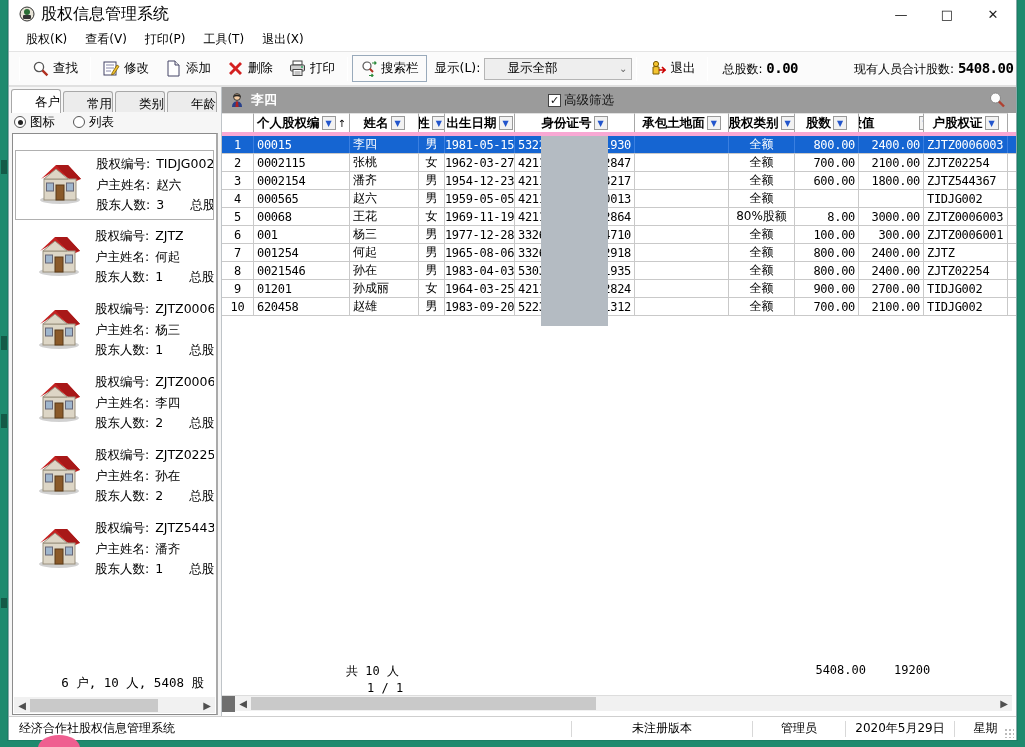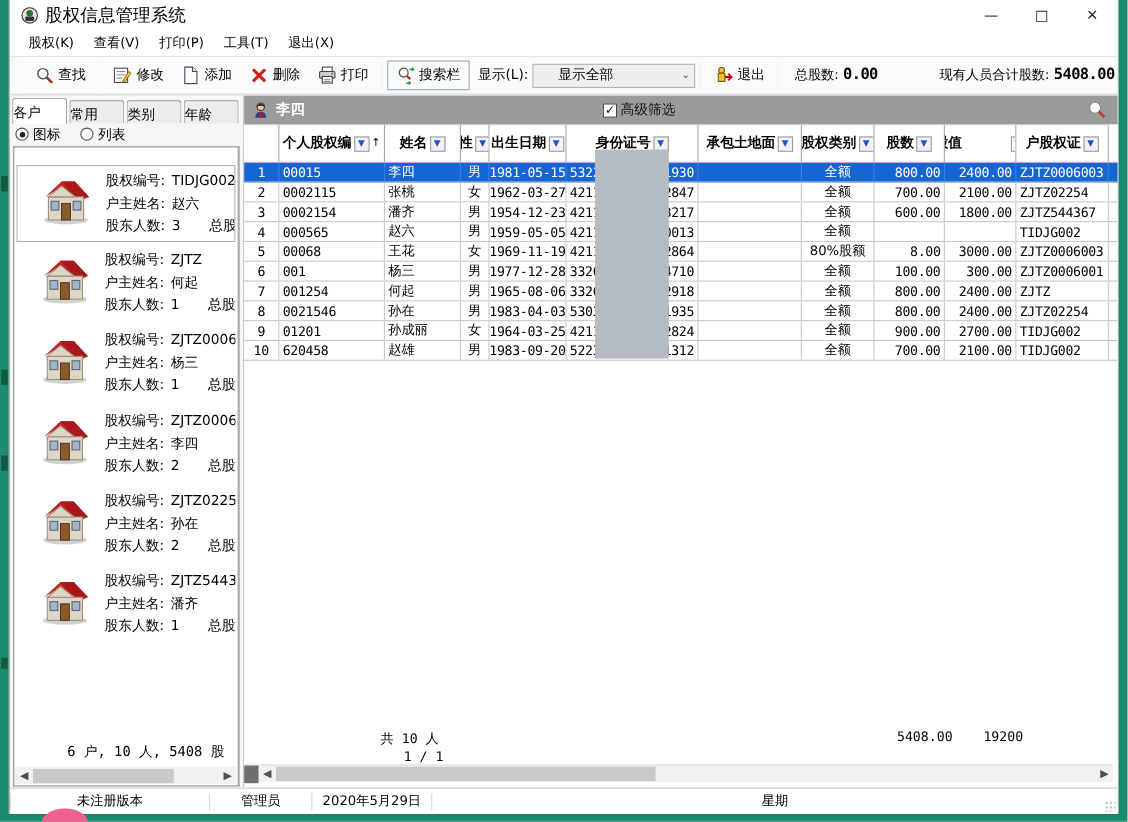--- a/index.html
+++ b/index.html
@@ -24,21 +24,21 @@
   .display-label { margin:0 4px 0 8px; font-size:12.5px; }
   .combo { width:148px; height:22px; background:#eee; border:1px solid #b5b5b5; display:flex; align-items:center; justify-content:space-between; padding:0 4px 0 22px; font-size:12.5px; }
   .combo .arrow { color:#666; font-size:10px; }
   .totals { font-size:12px; margin-left:10px; }
   .totals b { font-size:14px; font-family:"DejaVu Sans Mono", monospace; letter-spacing:-.5px; }
   .totals2 { margin-left:56px; }
   
   .main { position:absolute; top:87px; left:0; right:0; bottom:24px; display:flex; background:#dfe3e6; }
   .sidebar { width:213px; background:#f6f6f6; border-right:1px solid #bfc4c8; position:relative; }
   .tabstrip { display:flex; height:25px; padding-left:2px; padding-top:2px; }
-  .tab { width:50px; text-align:left; font-size:12.5px; padding-top:4px; border:1px solid #a8a8a8; border-bottom:none; border-radius:3px 3px 0 0; background:#ececec; margin-right:2px; height:21px; margin-top:2px; }
+  .tab { width:50px; text-align:right; font-size:12.5px; padding-top:4px; border:1px solid #a8a8a8; border-bottom:none; border-radius:3px 3px 0 0; background:#ececec; margin-right:2px; height:21px; margin-top:2px; }
   .tab.active { background:#fff; height:24px; margin-top:0; font-weight:normal; position:relative; z-index:2; }
   .radios { display:flex; align-items:center; height:20px; padding-left:5px; gap:18px; background:#f6f6f6; }
   .radio { display:flex; align-items:center; gap:4px; font-size:12.5px; }
   .radio .dot { width:12px; height:12px; border-radius:50%; border:1px solid #555; background:#fff; position:relative; }
   .radio .dot.on::after { content:""; position:absolute; left:2.5px; top:2.5px; width:5px; height:5px; border-radius:50%; background:#222; }
   .listbox { position:absolute; left:3px; right:3px; top:46px; bottom:1px; background:#fff; border:1px solid #8c8c8c; border-right:2px solid #aaa; overflow:hidden; }
   .hitem { position:absolute; left:2px; right:2px; height:70px; padding:3px 0 0 80px; }
   .hitem.focused { border:1px solid #b0b0b0; }
   .hitem svg.house { position:absolute; left:18px; top:8px; }
   .hline { font-size:12.5px; line-height:20.5px; white-space:nowrap; overflow:hidden; }
@@ -48,21 +48,21 @@
   .hscroll { position:absolute; left:1px; right:1px; bottom:1px; height:16px; background:#f1f1f1; display:flex; align-items:center; }
   .hs-arrow { width:16px; height:16px; display:flex; align-items:center; justify-content:center; color:#505050; font-size:10px; }
   .hs-thumb { height:13px; background:#c9c9c9; }
   
   .content { flex:1; background:#fff; position:relative; }
   .graybar { height:26px; background:#9b9b9b; display:flex; align-items:center; padding:0 8px; position:relative; }
   .graybar .sel-name { color:#fff; font-weight:bold; font-size:13px; margin-left:6px; }
   .filter { position:absolute; left:326px; display:flex; align-items:center; gap:3px; font-size:12.5px; color:#111; }
   .filter .box { width:13px; height:13px; background:#fff; border:1px solid #444; font-size:11px; line-height:11px; text-align:center; font-weight:bold; }
   .graybar .glass { position:absolute; right:10px; top:4px; }
-  .colheader { display:flex; height:35px; border-bottom:1px solid #f9a8d4; background:#fff; }
+  .colheader { display:flex; height:23px; border-bottom:4px solid #f9a8d4; background:#fff; }
   .colcell { border-right:1px solid #a8a8a8; border-top:1px solid #e0e0e0; display:flex; align-items:center; justify-content:center; gap:2px; font-weight:bold; font-size:12.5px; overflow:hidden; white-space:nowrap; padding:0 1px; }
   .fbtn { width:14px; height:14px; background:#f2f2f2; border:1px solid #9a9a9a; color:#2255cc; font-size:8px; display:flex; align-items:center; justify-content:center; flex:none; }
   .sortmark { font-size:10px; font-weight:normal; }
   .rows { position:relative; }
   .grow { display:flex; height:18px; border-bottom:1px solid #c9c9c9; font-size:12px; font-family:"DejaVu Sans Mono", monospace; letter-spacing:-.3px; }
   .grow .cjk { font-family:"DejaVu Sans", "Liberation Sans", sans-serif; letter-spacing:0; }
   .gcell { border-right:1px solid #c9c9c9; padding:1px 3px; white-space:nowrap; overflow:hidden; display:flex; align-items:center; }
   .al-c { justify-content:center; } .al-r { justify-content:flex-end; }
   .idcell { justify-content:space-between; }
   .grow.selected { background:#1565d2; color:#fff; }
@@ -556,20 +556,21 @@
         <div class="hscroll">
           <span class="scroll-corner"></span>
           <span class="hs-arrow">◀</span>
           <span class="hs-thumb" style="width:345px;"></span>
           <span class="hs-arrow" style="margin-left:auto;">▶</span>
         </div>
       </div>
     </div>
 
     <div class="statusbar">
+      <span class="sb-pane sb-app">经济合作社股权信息管理系统</span>
       <span class="sb-sep"></span>
       <span class="sb-pane sb-ver">未注册版本</span>
       <span class="sb-sep"></span>
       <span class="sb-pane sb-user">管理员</span>
       <span class="sb-sep"></span>
       <span class="sb-pane sb-date">2020年5月29日</span>
       <span class="sb-sep"></span>
       <span class="sb-pane sb-day">星期</span>
       <span class="grip"></span>
     </div>

